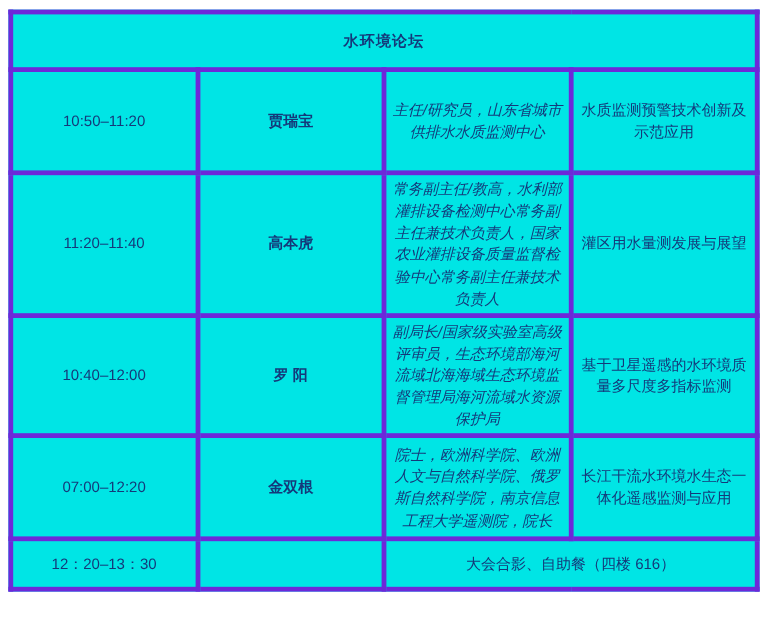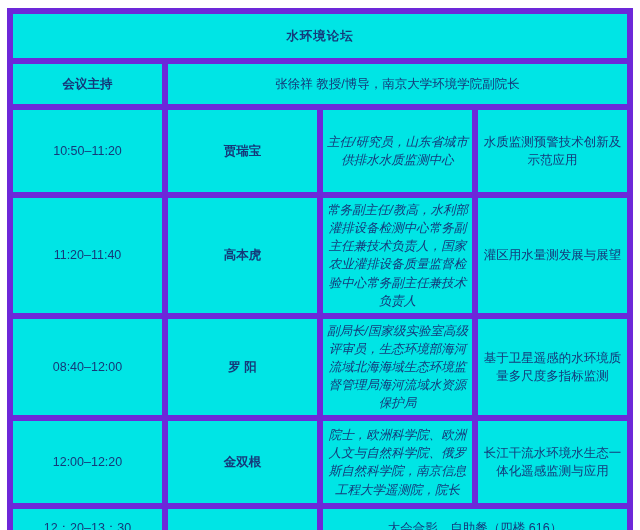--- a/index.html
+++ b/index.html
@@ -20,21 +20,21 @@
     padding: 8px 7px 6px 7px;
     background: #ffffff;
   }
   table.agenda {
     border-collapse: collapse;
     table-layout: fixed;
     width: 626px;
     background: #00e5e5;
   }
   table.agenda td {
-    border: 6px solid #6d28d9;
+    border: 4px solid #6d28d9;
     color: #14397a;
     font-size: 12.5px;
     text-align: center;
     vertical-align: middle;
     padding: 3px 4px;
     line-height: 1.45;
     word-break: break-all;
   }
   .title-cell {
     font-size: 17px;
@@ -64,48 +64,44 @@
 </style>
 </head>
 <body>
 
 <div class="sheet">
   <table class="agenda">
     <tbody>
       <tr>
         <td class="title-cell" colspan="4">水环境论坛</td>
       </tr>
-      <tr>
-        <td class="host-label">会议主持</td>
-        <td class="host-value" colspan="3">张徐祥 教授/博导，南京大学环境学院副院长</td>
-      </tr>
 
       <tr class="row-session">
         <td class="col-time">10:50–11:20</td>
         <td class="col-speaker">贾瑞宝</td>
         <td class="col-bio">主任/研究员，山东省城市供排水水质监测中心</td>
         <td class="col-topic">水质监测预警技术创新及示范应用</td>
       </tr>
 
       <tr class="row-session">
         <td class="col-time">11:20–11:40</td>
         <td class="col-speaker">高本虎</td>
         <td class="col-bio">常务副主任/教高，水利部灌排设备检测中心常务副主任兼技术负责人，国家农业灌排设备质量监督检验中心常务副主任兼技术负责人</td>
         <td class="col-topic">灌区用水量测发展与展望</td>
       </tr>
 
       <tr class="row-session">
-        <td class="col-time">08:40–12:00</td>
+        <td class="col-time">10:40–12:00</td>
         <td class="col-speaker">罗 阳</td>
         <td class="col-bio bio-center">副局长/国家级实验室高级评审员，生态环境部海河流域北海海域生态环境监督管理局海河流域水资源保护局</td>
         <td class="col-topic">基于卫星遥感的水环境质量多尺度多指标监测</td>
       </tr>
 
       <tr class="row-session">
-        <td class="col-time">12:00–12:20</td>
+        <td class="col-time">07:00–12:20</td>
         <td class="col-speaker">金双根</td>
         <td class="col-bio bio-center">院士，欧洲科学院、欧洲人文与自然科学院、俄罗斯自然科学院，南京信息工程大学遥测院，院长</td>
         <td class="col-topic">长江干流水环境水生态一体化遥感监测与应用</td>
       </tr>
 
       <tr>
         <td class="footer-time footer-text">12：20–13：30</td>
         <td class="footer-blank footer-text"></td>
         <td class="footer-text" colspan="2">大会合影、自助餐（四楼 616）</td>
       </tr>

